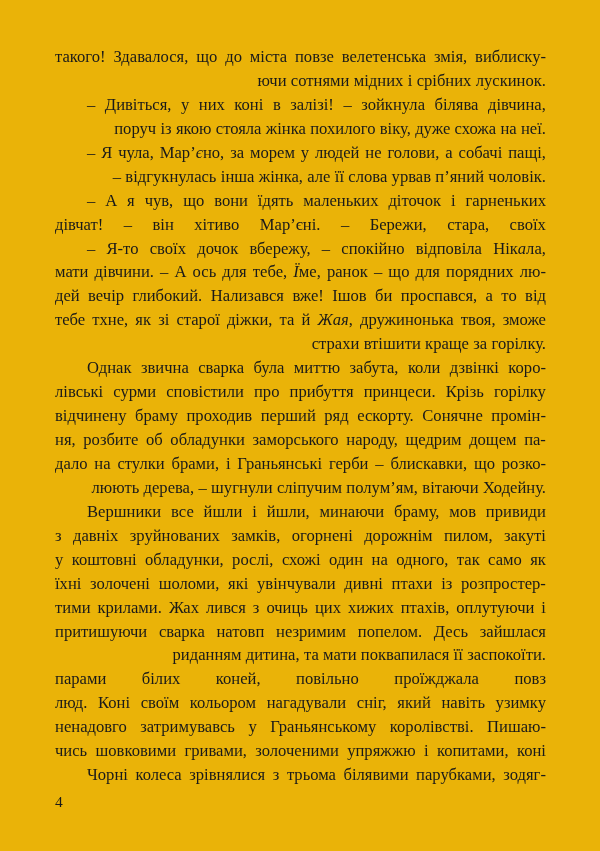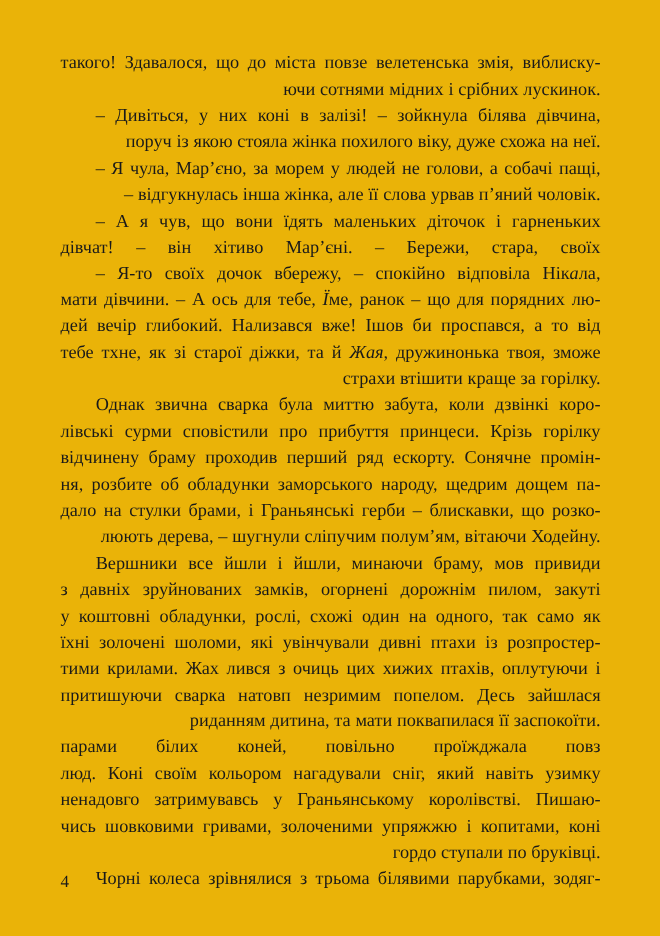--- a/index.html
+++ b/index.html
@@ -118,21 +118,20 @@
         <div class="ln just"><span class="w">їхні</span><span class="w">золочені</span><span class="w">шоломи,</span><span class="w">які</span><span class="w">увінчували</span><span class="w">дивні</span><span class="w">птахи</span><span class="w">із</span><span class="w">розпростер-</span></div>
         <div class="ln just"><span class="w">тими</span><span class="w">крилами.</span><span class="w">Жах</span><span class="w">лився</span><span class="w">з</span><span class="w">очиць</span><span class="w">цих</span><span class="w">хижих</span><span class="w">птахів,</span><span class="w">оплутуючи</span><span class="w">і</span></div>
         <div class="ln just"><span class="w">притишуючи</span><span class="w">сварка</span><span class="w">натовп</span><span class="w">незримим</span><span class="w">попелом.</span><span class="w">Десь</span><span class="w">зайшлася</span></div>
         <div class="ln last"><span class="w">риданням</span><span class="w">дитина,</span><span class="w">та</span><span class="w">мати</span><span class="w">поквапилася</span><span class="w">її</span><span class="w">заспокоїти.</span></div>
       </div>
       <div class="para">
         <div class="ln just"><span class="w">парами</span><span class="w">білих</span><span class="w">коней,</span><span class="w">повільно</span><span class="w">проїжджала</span><span class="w">повз</span></div>
         <div class="ln just"><span class="w">люд.</span><span class="w">Коні</span><span class="w">своїм</span><span class="w">кольором</span><span class="w">нагадували</span><span class="w">сніг,</span><span class="w">який</span><span class="w">навіть</span><span class="w">узимку</span></div>
         <div class="ln just"><span class="w">ненадовго</span><span class="w">затримувавсь</span><span class="w">у</span><span class="w">Граньянському</span><span class="w">королівстві.</span><span class="w">Пишаю-</span></div>
         <div class="ln just"><span class="w">чись</span><span class="w">шовковими</span><span class="w">гривами,</span><span class="w">золоченими</span><span class="w">упряжжю</span><span class="w">і</span><span class="w">копитами,</span><span class="w">коні</span></div>
-        <div class="ln last"><span class="w">гордо</span><span class="w">ступали</span><span class="w">по</span><span class="w">бруківці.</span></div>
       </div>
       <div class="para">
         <div class="ln just indent"><span class="w">Чорні</span><span class="w">колеса</span><span class="w">зрівнялися</span><span class="w">з</span><span class="w">трьома</span><span class="w">білявими</span><span class="w">парубками,</span><span class="w">зодяг-</span></div>
       </div>
     </div>
 
   <div id="folio">4</div>
 
 </div>
 

